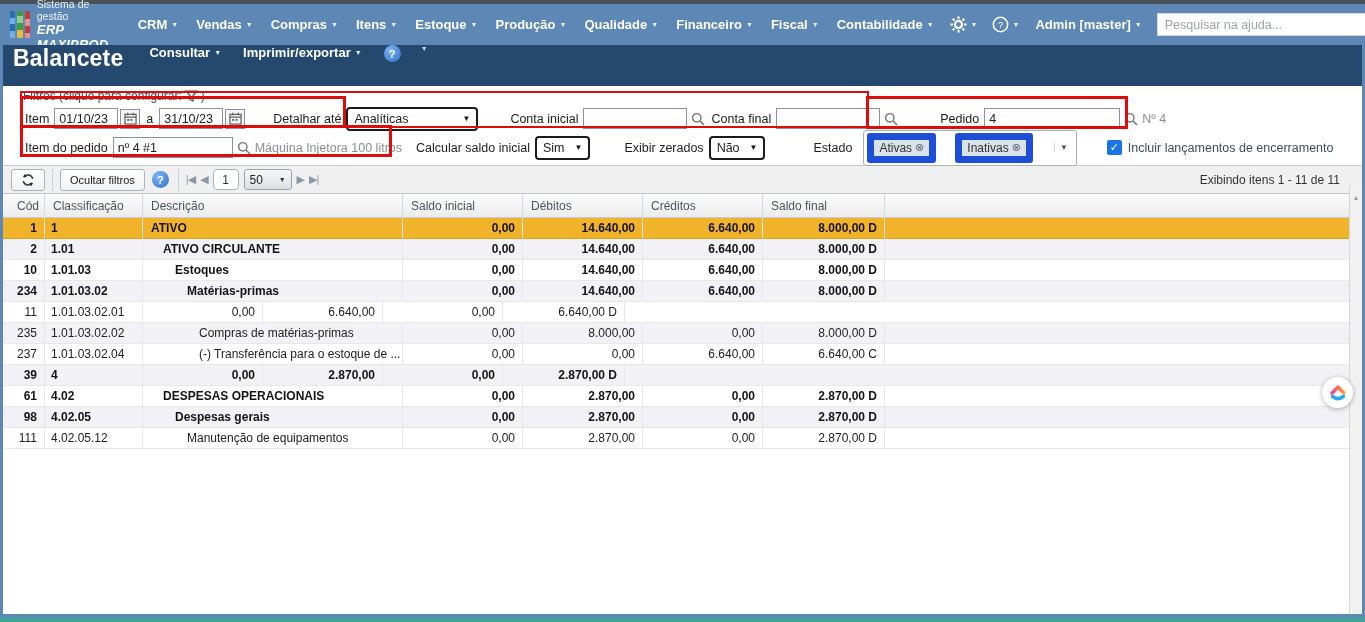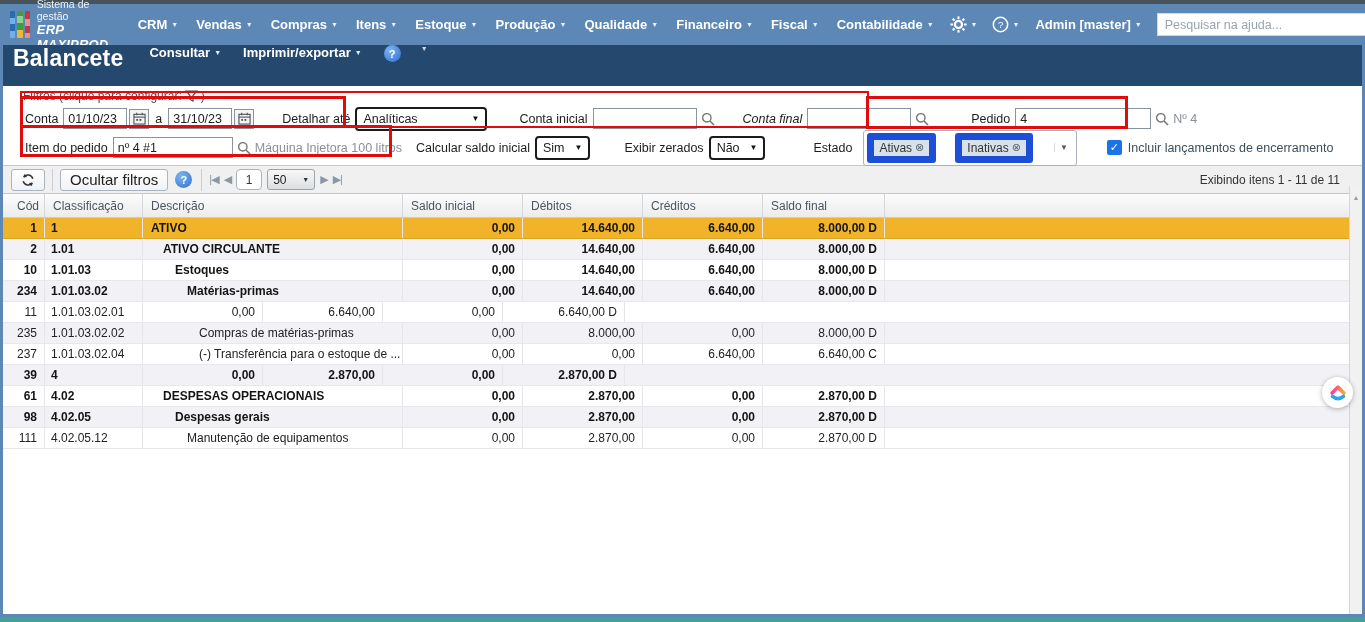--- a/index.html
+++ b/index.html
@@ -47,21 +47,21 @@
   .fake-select .sel-caret { font-size:8px; color:#111; margin-left:10px; }
   .hint-gray { color:#8a9098; white-space:nowrap; }
   .estado-box { border:1px solid #a9b3bd; border-radius:3px; background:#fff; display:flex; align-items:center; padding:2px 3px; margin-left:6px; cursor:pointer; }
   .tag { background:#d9e1ea; border:7px solid #1d4ed8; border-radius:3px; padding:1px 5px; font-size:12px; color:#333; margin-right:19px; white-space:nowrap; display:flex; align-items:center; gap:3px; }
   .tag .x { color:#5a6570; font-size:11px; }
   .estado-caret { color:#555; font-size:8px; padding:0 5px; border-left:1px solid #d5dbe1; margin-left:2px; }
   .chk { width:15px; height:15px; background:#1a73e8; border-radius:2px; color:#fff; font-size:11px; display:flex; align-items:center; justify-content:center; margin-right:6px; cursor:pointer; }
 
   
   .toolbar { margin-top:3px; height:29px; background:#f0f0f0; border-top:1px solid #c3cad1; border-bottom:1px solid #bfc6cd; display:flex; align-items:center; padding:0 8px; gap:7px; }
-  .tbtn { background:linear-gradient(#ffffff,#f1f2f4); border:1px solid #aab4bf; border-radius:3px; height:22px; display:flex; align-items:center; padding:0 9px; font-size:15px; color:#222; cursor:pointer; }
+  .tbtn { background:linear-gradient(#ffffff,#f1f2f4); border:1px solid #aab4bf; border-radius:3px; height:22px; display:flex; align-items:center; padding:0 9px; font-size:11px; color:#222; cursor:pointer; }
   .tsep { width:1px; height:22px; background:#c8cfd6; }
   .pager { display:flex; align-items:center; gap:5px; color:#8a97a5; font-size:11px; }
   .pg-nav { cursor:pointer; letter-spacing:-1px; }
   .pg-input { width:26px; height:21px; border:1px solid #a8b4c0; border-radius:4px; background:#fff; display:flex; align-items:center; justify-content:center; color:#333; font-size:12px; cursor:text; }
   .pg-size { width:48px; height:21px; border:1px solid #9aa4ad; border-radius:3px; background:linear-gradient(#f8f8f8,#dcdfe2); display:flex; align-items:center; justify-content:space-between; padding:0 5px; color:#222; font-size:12px; cursor:pointer; }
   .exibindo { margin-left:auto; font-size:12px; color:#333; padding-right:14px; }
 
   
   .table-wrap { position:relative; }
   .thead { display:flex; height:24px; background:linear-gradient(#fcfcfc,#ececec); border-bottom:1px solid #c6ccd2; color:#4a5560; font-size:12px; align-items:stretch; }
@@ -166,21 +166,21 @@
   <div class="filters">
     <div class="filters-legend">
       <span>Filtros (clique para configurar:</span>
       <svg width="13" height="12" viewBox="0 0 13 12">
         <path d="M1,1 H12 L8,5.5 V11 L5,9.5 V5.5 Z" fill="none" stroke="#3d4e5c" stroke-width="1.2"></path>
       </svg>
       <span>)</span>
     </div>
 
     <div class="frow">
-      <label>Conta</label>
+      <label>Item</label>
       <input class="tinput" style="width: 64px;" value="01/10/23">
       <span class="cal-btn">
         <svg width="13" height="13" viewBox="0 0 14 14">
           <rect x="1" y="2.5" width="12" height="10.5" fill="none" stroke="#555" stroke-width="1.2"></rect>
           <line x1="1" y1="5.5" x2="13" y2="5.5" stroke="#555" stroke-width="1.2"></line>
           <line x1="4" y1="0.8" x2="4" y2="3.5" stroke="#555" stroke-width="1.2"></line>
           <line x1="10" y1="0.8" x2="10" y2="3.5" stroke="#555" stroke-width="1.2"></line>
           <rect x="3.5" y="7.5" width="2" height="2" fill="#555"></rect>
             <rect x="7" y="7.5" width="2" height="2" fill="#555"></rect>
         </svg>
@@ -206,21 +206,21 @@
 
       <label style="margin-left:32px;">Conta inicial</label>
       <input class="tinput" style="width: 104px;">
       <span class="mag">
         <svg width="14" height="14" viewBox="0 0 14 14">
           <circle cx="5.8" cy="5.8" r="4.2" fill="none" stroke="#777" stroke-width="1.4"></circle>
           <line x1="9" y1="9" x2="13" y2="13" stroke="#777" stroke-width="1.6"></line>
         </svg>
       </span>
 
-      <label style="margin-left:24px;font-style:italic;">Conta final</label>
+      <label style="margin-left:2px;">Conta final</label>
       <input class="tinput" style="width: 104px;">
       <span class="mag">
         <svg width="14" height="14" viewBox="0 0 14 14">
           <circle cx="5.8" cy="5.8" r="4.2" fill="none" stroke="#777" stroke-width="1.4"></circle>
           <line x1="9" y1="9" x2="13" y2="13" stroke="#777" stroke-width="1.6"></line>
         </svg>
       </span>
 
       <label style="margin-left:38px;">Pedido</label>
       <input class="tinput" style="width: 136px;" value="4">

